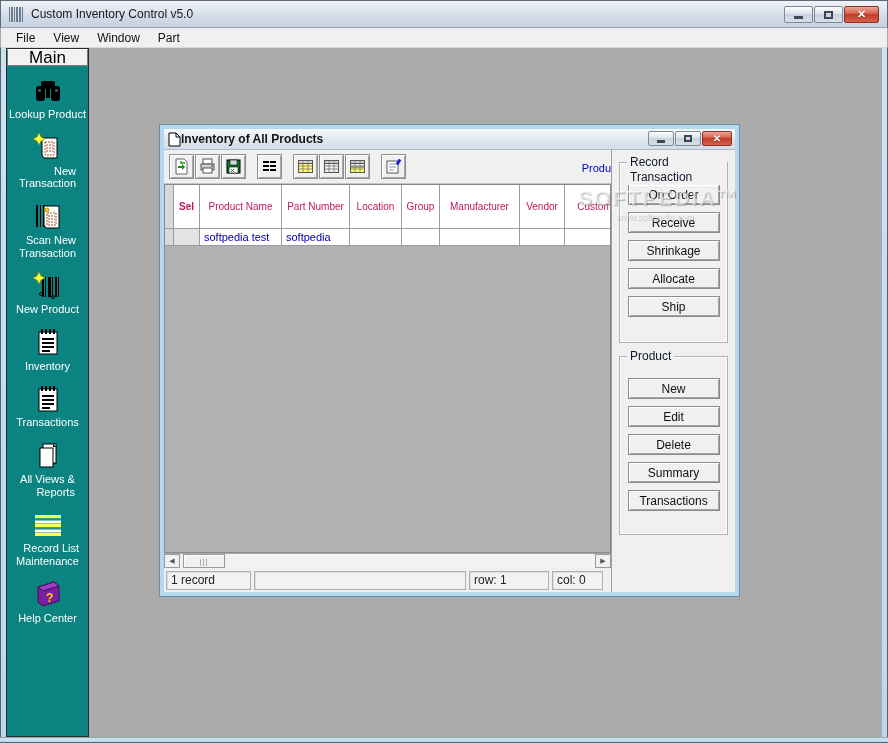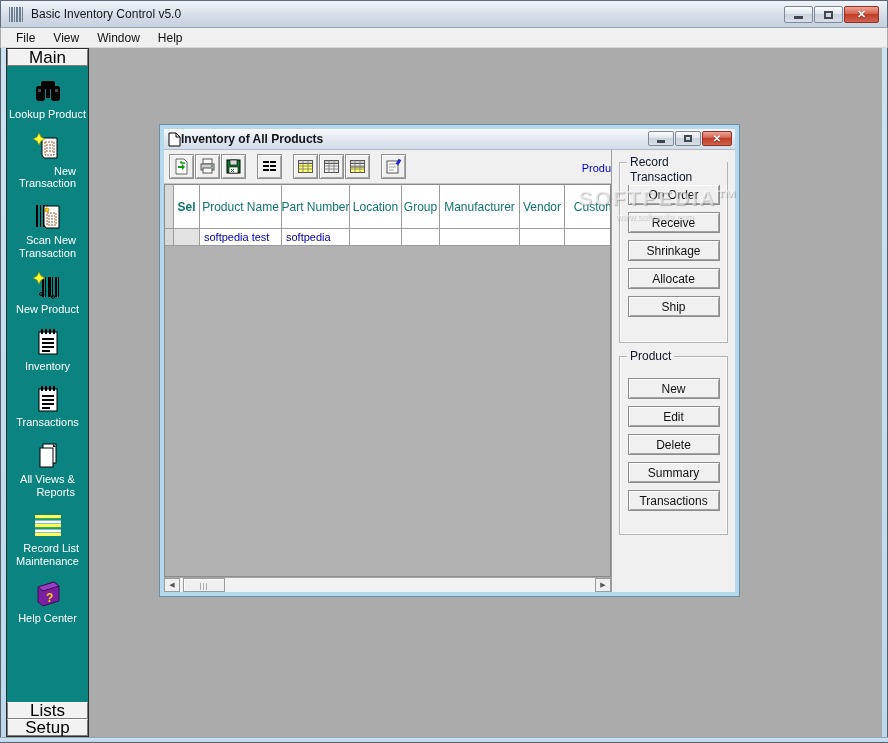--- a/index.html
+++ b/index.html
@@ -95,21 +95,21 @@
   }
   .tgap { width:10px; }
   .produ-label { margin-left:auto; font-size:11px; color:#0000cc; padding-top:2px; white-space:nowrap; }
   .gridarea {
     flex:1; background:#b2b2b2; border:1px solid #8a8a8a; margin:0; overflow:hidden;
     display:flex; flex-direction:column;
   }
   .hdr-row { display:flex; height:44px; flex:none; }
   .hdr-cell {
     background:#fff; border-right:1px solid #9c9c9c; border-bottom:1px solid #9c9c9c;
-    font-size:12px; color:#0f766e; display:flex; align-items:center; justify-content:center;
+    font-size:10px; color:#be185d; display:flex; align-items:center; justify-content:center;
     overflow:hidden; white-space:nowrap; flex:none; cursor:default;text-align:right;
   }
   .rowhdr { width:9px; background:#d9d9d9; flex:none; border-right:1px solid #9c9c9c; border-bottom:1px solid #9c9c9c; }
   .c-sel { width:26px; font-weight:bold; }
   .c-pname { width:82px; } .c-pnum { width:68px; } .c-loc { width:52px; }
   .c-grp { width:38px; } .c-mfr { width:80px; } .c-ven { width:45px; } .c-cus { width:60px; }
   .c-fill { flex:1 1 auto; border-right:none; }
   .data-row { display:flex; height:17px; flex:none; }
   .d-cell {
     background:#fff; border-right:1px solid #9c9c9c; border-bottom:1px solid #9c9c9c;
@@ -171,39 +171,39 @@
 
 <div class="titlebar">
   <div class="app-icon">
     <i class="w"></i>
       <i></i>
       <i class="w"></i>
       <i></i>
       <i></i>
       <i class="w"></i>
   </div>
-  <span class="title">Basic Inventory Control v5.0</span>
+  <span class="title">Custom Inventory Control v5.0</span>
   <div class="winbtns">
     <div class="wbtn">
         <div class="glyph-min"></div>
       </div>
     <div class="wbtn">
         <div class="glyph-max"></div>
       </div>
     <div class="wbtn close">
         <span class="glyph-x">✕</span>
       </div>
   </div>
 </div>
 
 <div class="menubar">
   <span class="menu-item">File</span>
   <span class="menu-item">View</span>
   <span class="menu-item">Window</span>
-  <span class="menu-item">Help</span>
+  <span class="menu-item">Part</span>
 </div>
 
 <div class="edge edge-l"></div>
 <div class="edge edge-r"></div>
 <div class="edge edge-b"></div>
 
 <div class="sidebar">
   <div class="side-tab">Main</div>
   <div class="side-items">
 
@@ -347,24 +347,20 @@
         <svg width="32" height="30" viewBox="0 0 32 30">
           <polygon points="6,8 22,3 27,7 27,22 11,27 6,23" fill="#7a1fa2" stroke="#3c0f52"></polygon>
           <polygon points="6,8 22,3 27,7 11,12" fill="#9b3fc4" stroke="#3c0f52"></polygon>
           <text x="14" y="23" font-size="12" font-weight="bold" fill="#ffd400" font-family="Liberation Sans, sans-serif">?</text>
         </svg>
       </div>
       <div class="lbl">Help Center</div>
     </div>
 
   </div>
-  <div class="side-bottom">
-    <div class="side-tab">Lists</div>
-    <div class="side-tab">Setup</div>
-  </div>
 </div>
 
 <div class="child">
   <div class="ctitle">
     <svg width="13" height="15" viewBox="0 0 13 15">
       <polygon points="1,1 8,1 12,5 12,14 1,14" fill="#fff" stroke="#000"></polygon>
       <polygon points="8,1 8,5 12,5" fill="#fff" stroke="#000"></polygon>
     </svg>
     <span class="title">Inventory of All Products</span>
     <div class="cbtns">
@@ -499,20 +495,26 @@
 
         </div>
       </div>
 
       <div class="hscroll">
         <div class="sbtn" style="left:0;">◀</div>
         <div class="sthumb">|||</div>
         <div class="sbtn" style="right:0;">▶</div>
       </div>
 
+      <div class="statusbar">
+        <div class="spanel sp1">1 record</div>
+        <div class="spanel sp2"></div>
+        <div class="spanel sp3">row: 1</div>
+        <div class="spanel sp4">col: 0</div>
+      </div>
     </div>
 
     <div class="panel">
       <div class="groupbox gb-rt">
         <span class="legend">Record Transaction</span>
         <button class="pbtn">On Order</button>
         <button class="pbtn">Receive</button>
         <button class="pbtn">Shrinkage</button>
         <button class="pbtn">Allocate</button>
         <button class="pbtn">Ship</button>

